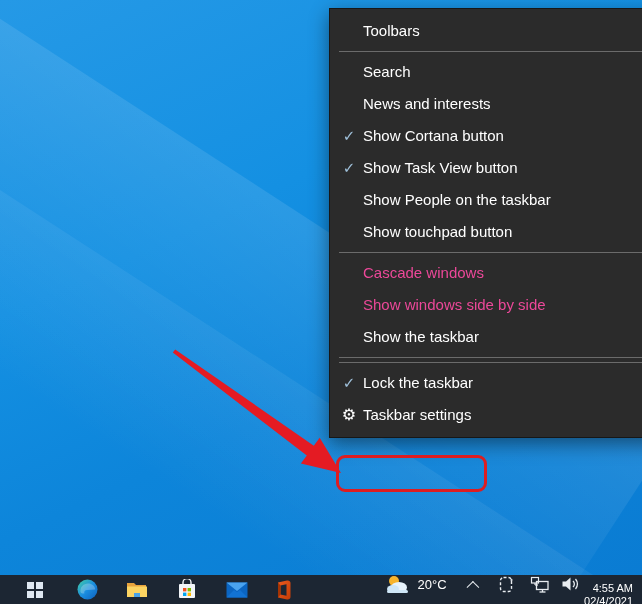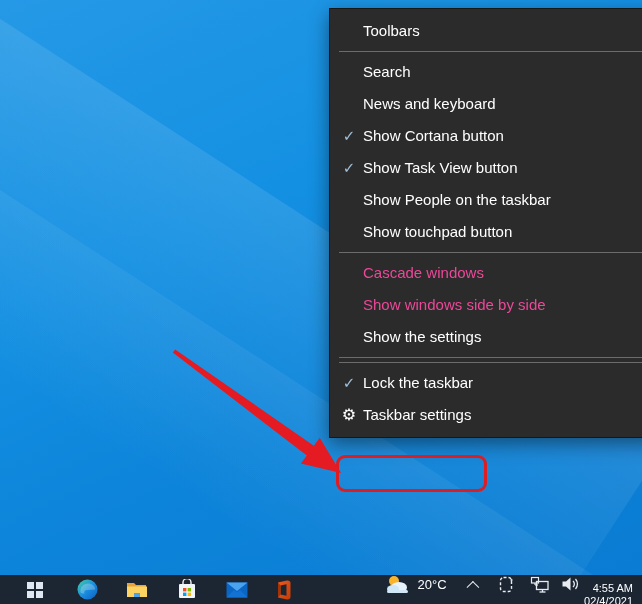--- a/index.html
+++ b/index.html
@@ -65,29 +65,29 @@
 
   <div class="desktop">
     <div class="beam"></div>
     <div class="beam2"></div>
   </div>
 
   <div class="context-menu">
       <div class="menu-item"><span class="mi-icon"></span><span>Toolbars</span><span class="mi-chevron"></span></div>
       <div class="menu-sep"></div>
       <div class="menu-item"><span class="mi-icon"></span><span>Search</span><span class="mi-chevron"></span></div>
-      <div class="menu-item"><span class="mi-icon"></span><span>News and keyboard</span><span class="mi-chevron"></span></div>
+      <div class="menu-item"><span class="mi-icon"></span><span>News and interests</span><span class="mi-chevron"></span></div>
       <div class="menu-item"><span class="mi-icon check">✓</span><span>Show Cortana button</span></div>
       <div class="menu-item"><span class="mi-icon check">✓</span><span>Show Task View button</span></div>
       <div class="menu-item"><span class="mi-icon"></span><span>Show People on the taskbar</span></div>
       <div class="menu-item"><span class="mi-icon"></span><span>Show touchpad button</span></div>
       <div class="menu-sep"></div>
       <div class="menu-item disabled"><span class="mi-icon"></span><span>Cascade windows</span></div>
       <div class="menu-item disabled"><span class="mi-icon"></span><span>Show windows side by side</span></div>
-      <div class="menu-item"><span class="mi-icon"></span><span>Show the settings</span></div>
+      <div class="menu-item"><span class="mi-icon"></span><span>Show the taskbar</span></div>
       <div class="menu-sep"></div>
       <div class="menu-sep"></div>
       <div class="menu-item"><span class="mi-icon check">✓</span><span>Lock the taskbar</span></div>
       <div class="menu-item"><span class="mi-icon gear">⚙</span><span>Taskbar settings</span></div>
     </div>
 
   <div class="red-box"></div>
 
   <svg class="arrow-svg" width="642" height="604" viewBox="0 0 642 604">
     <polygon points="175.2,349.4 313.8,445.8 319.7,437.7 341,473 300.9,463.5 306.8,455.4 172.8,352.6" fill="#e41b23"></polygon>

